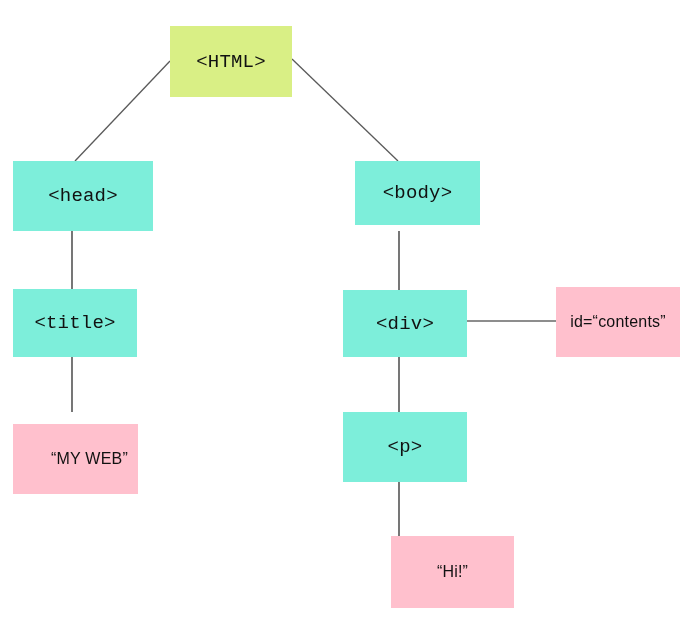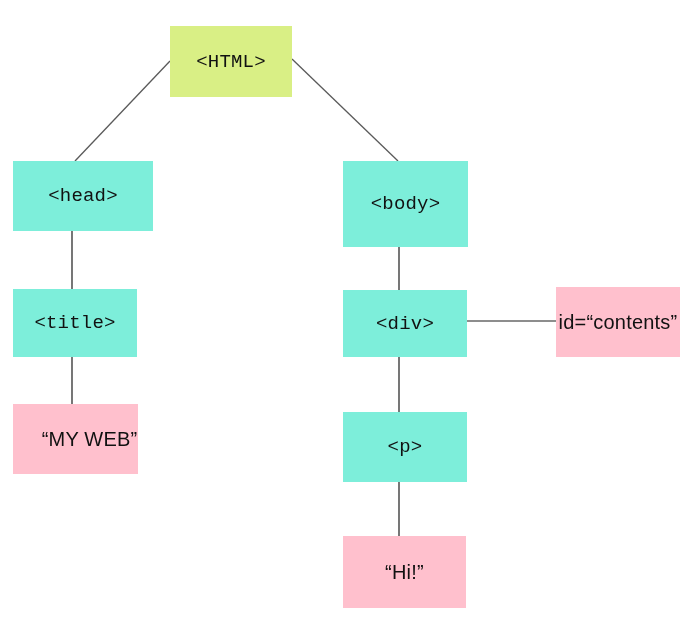--- a/index.html
+++ b/index.html
@@ -30,29 +30,29 @@
     justify-content: center;
     color: #111111;
     text-align: center;
     box-sizing: border-box;
   }
   .node .label {
     white-space: nowrap;
     letter-spacing: 0.2px;
   }
   .tag-node { font-size: 19px; font-family: Liberation Mono, monospace; }
-  .text-node { font-size: 20px; }
+  .text-node { font-size: 16px; }
 
   .node-html     { left: 170px; top: 26px;  width: 122px; height: 71px; }
   .node-head     { left: 13px;  top: 161px; width: 140px; height: 70px; }
-  .node-body     { left: 343px; top: 161px; width: 125px; height: 86px; }
+  .node-body     { left: 355px; top: 161px; width: 125px; height: 64px; }
   .node-title    { left: 13px;  top: 289px; width: 124px; height: 68px; }
   .node-div      { left: 343px; top: 290px; width: 124px; height: 67px; }
   .node-contents { left: 556px; top: 287px; width: 124px; height: 70px; }
-  .node-myweb    { left: 13px;  top: 404px; width: 125px; height: 70px; padding-left: 28px; }
+  .node-myweb    { left: 13px;  top: 424px; width: 125px; height: 70px; padding-left: 28px; }
   .node-p        { left: 343px; top: 412px; width: 124px; height: 70px; }
   .node-hi       { left: 343px; top: 536px; width: 123px; height: 72px; }
 </style>
 </head>
 <body>
 
 <div class="canvas">
 
   <svg class="edges" viewBox="0 0 694 640" xmlns="http://www.w3.org/2000/svg">
     <line x1="170" y1="61" x2="75" y2="161" stroke-width="1.3" stroke="#5a5a5a"></line>
@@ -90,17 +90,17 @@
   </div>
 
   <div class="node text-node node-myweb" style="background-color: rgb(255, 192, 205);">
     <span class="label">“MY WEB”</span>
   </div>
 
   <div class="node tag-node node-p" style="background-color: rgb(125, 238, 218);">
     <span class="label">&lt;p&gt;</span>
   </div>
 
-  <div class="node text-node node-hi" style="background-color: rgb(255, 192, 205);">
+  <div class="node text-node node-hi" style="background-color: rgb(255, 192, 205); margin-left: 48px;">
     <span class="label">“Hi!”</span>
   </div>
 
 </div>
 
 </body></html>

